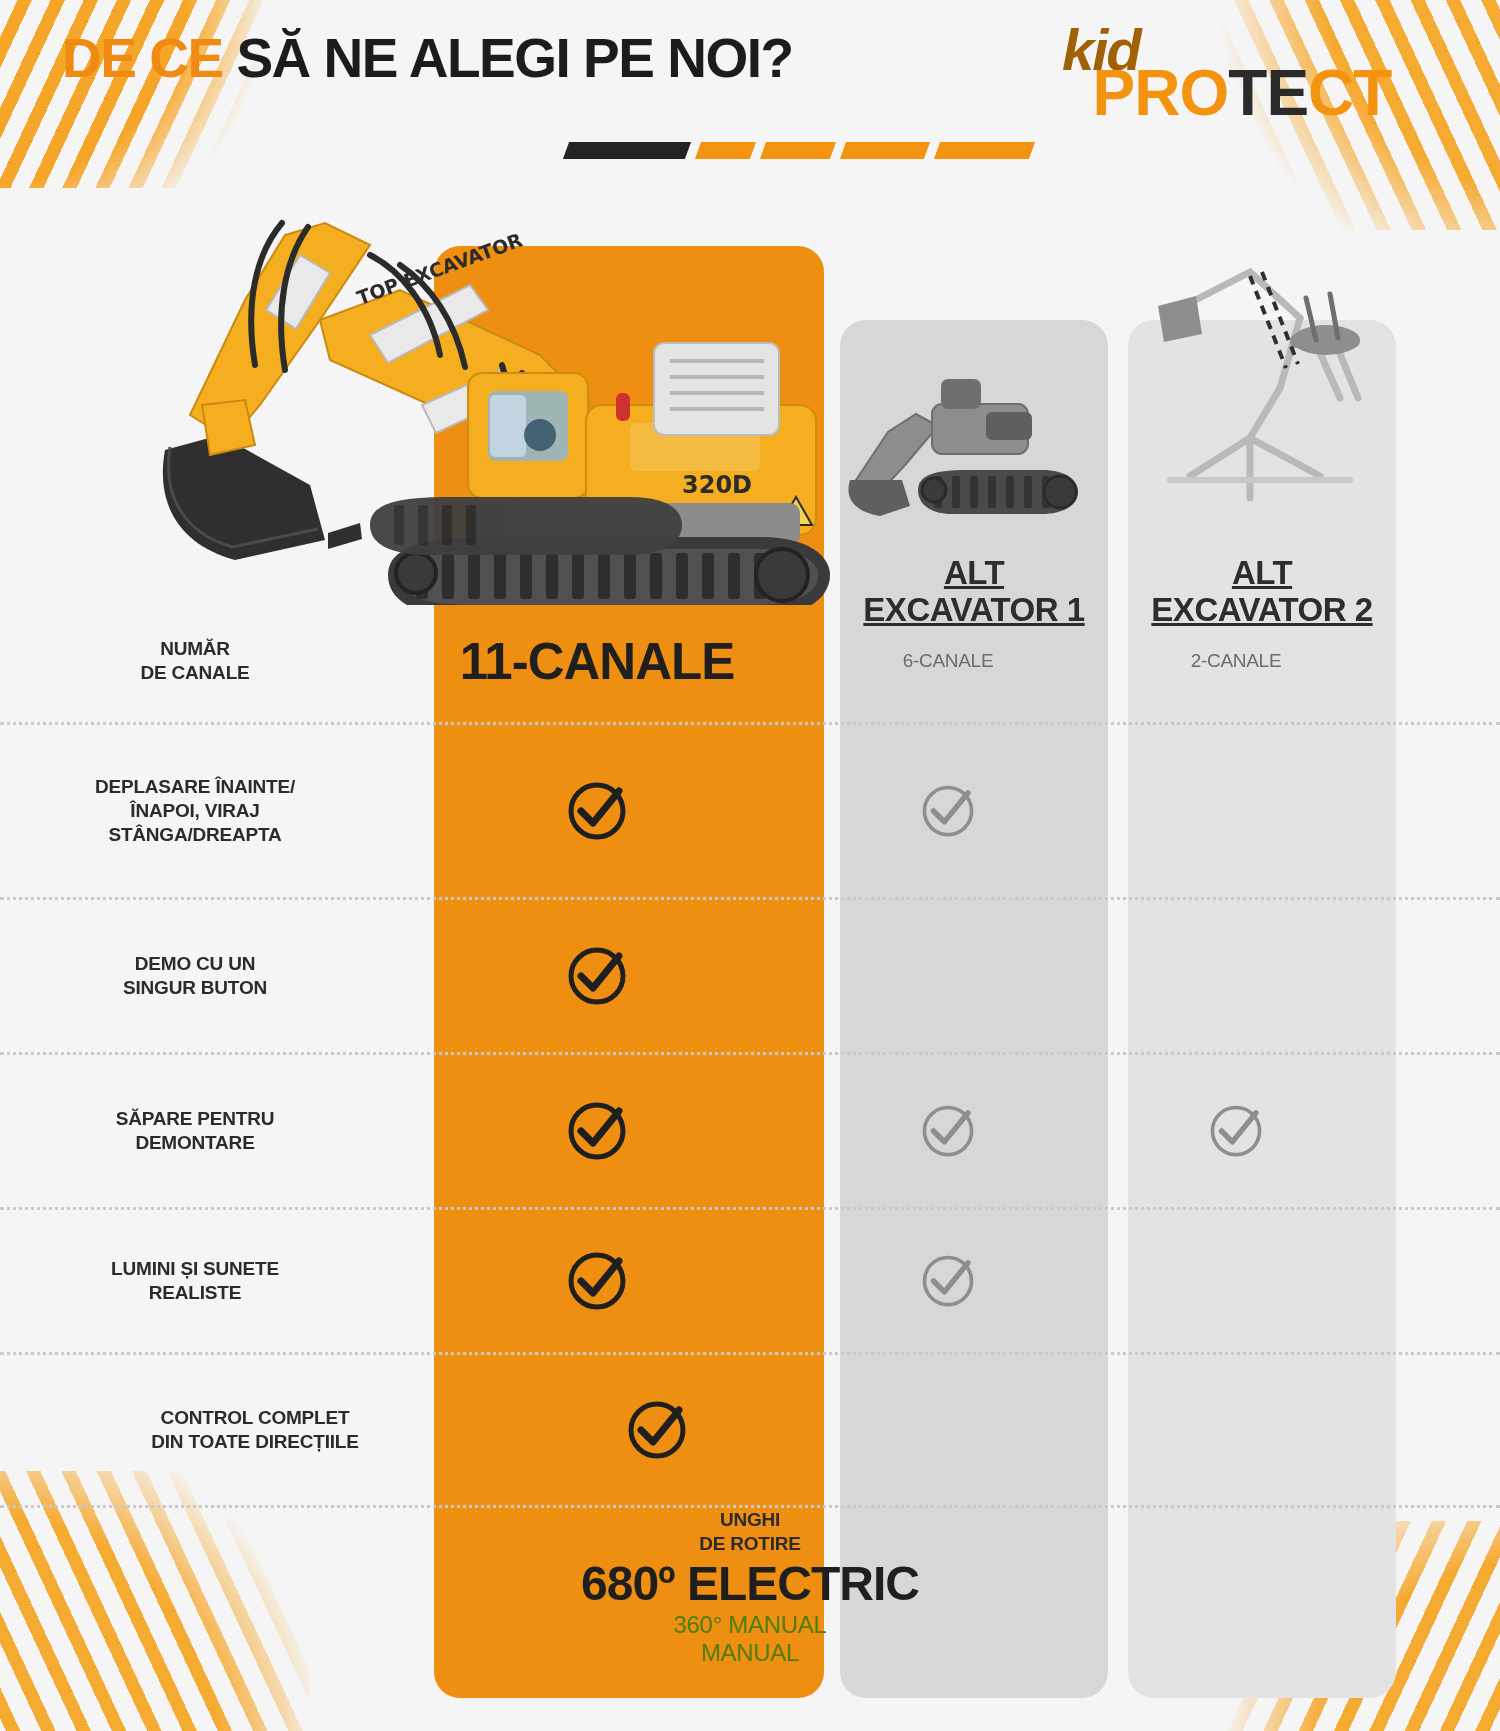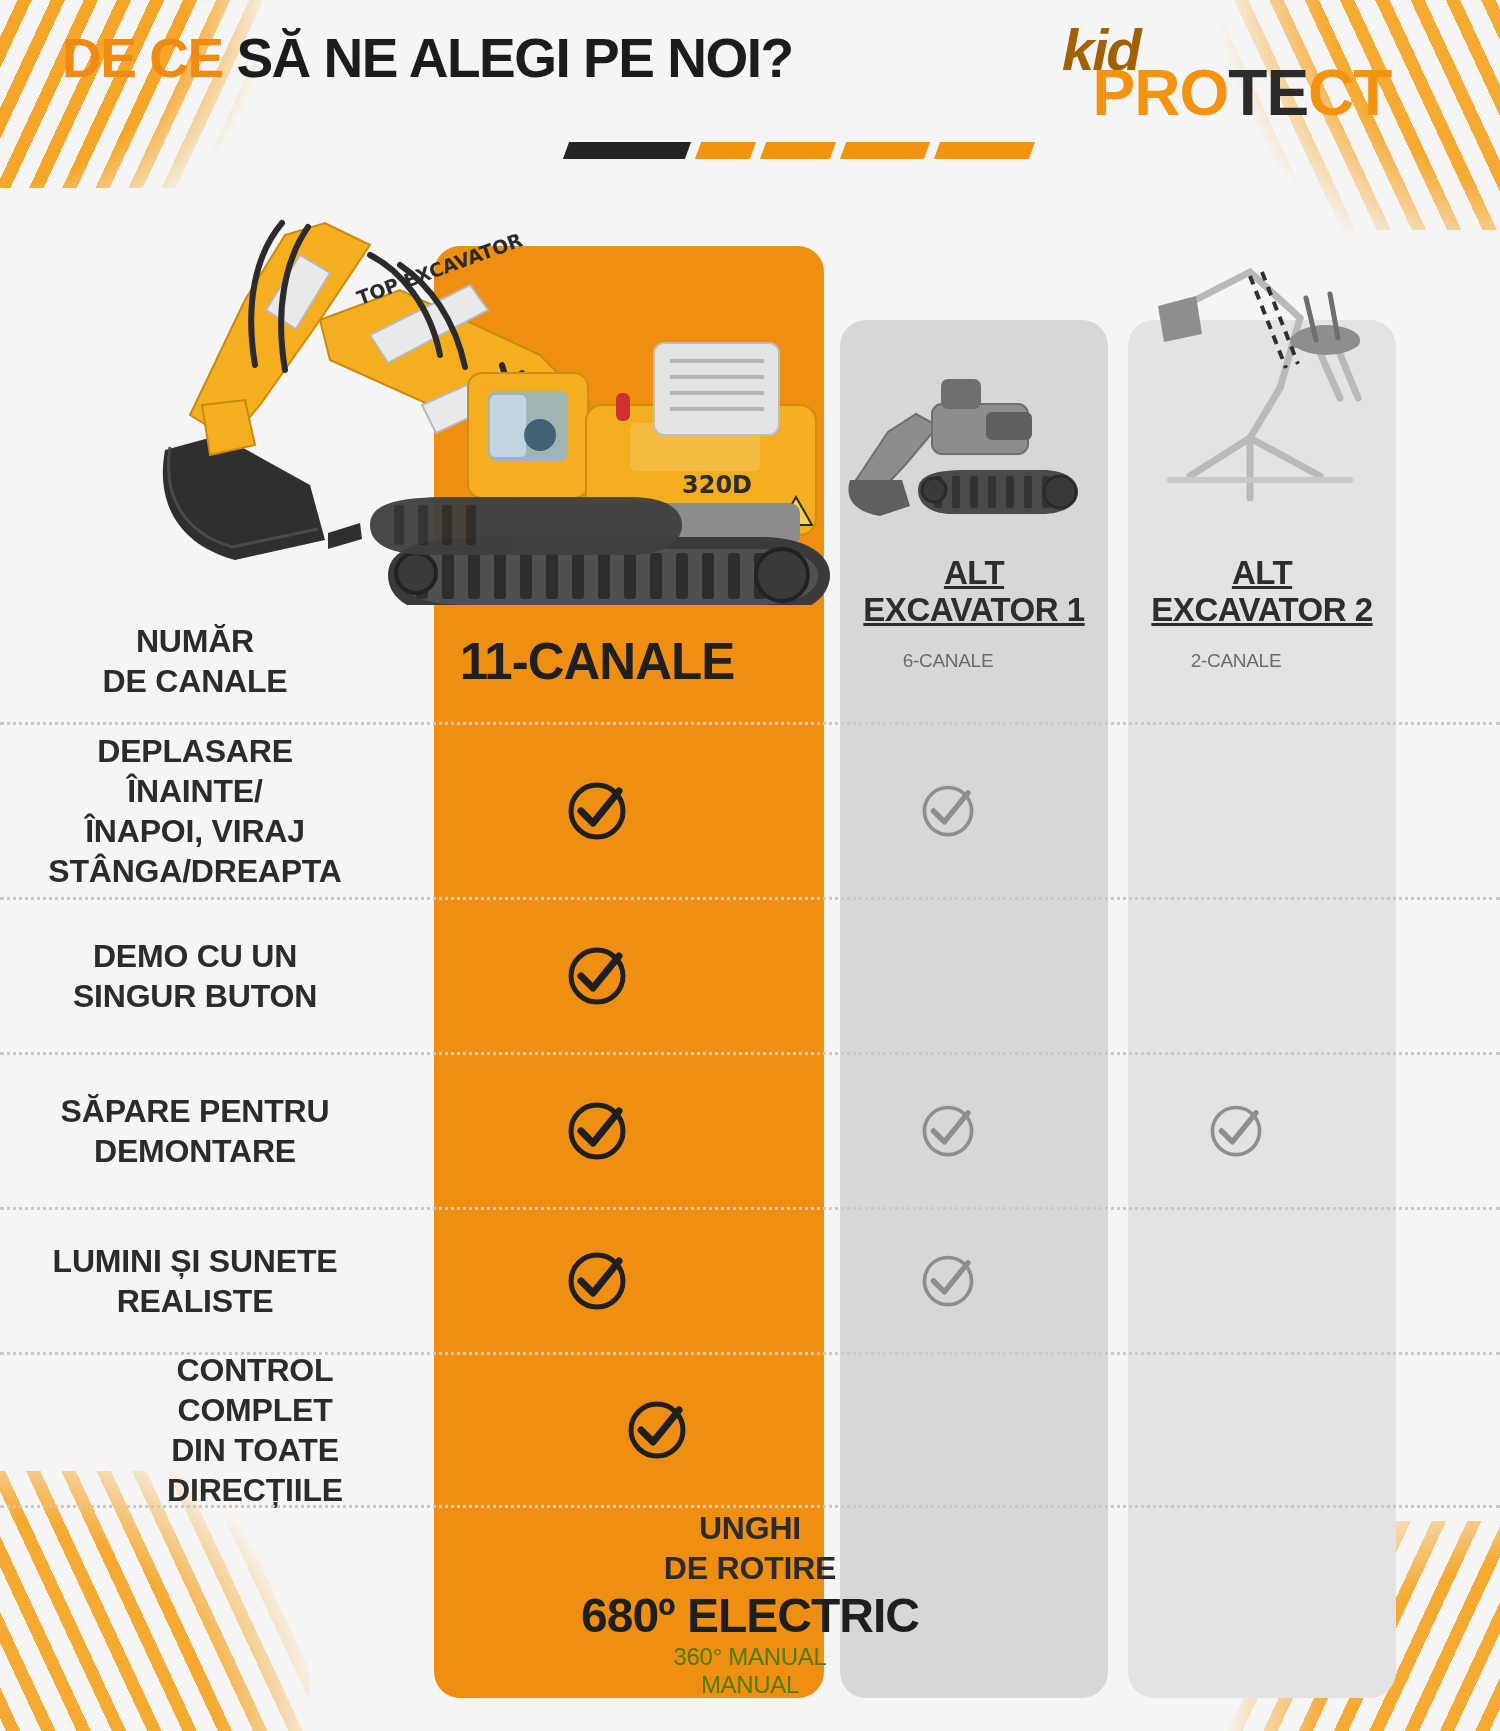--- a/index.html
+++ b/index.html
@@ -209,21 +209,21 @@
     align-items: center;
     border-bottom: 3px dotted #c9c9c9;
   }
   .row:last-child { border-bottom: none; flex-direction: column; }
 
   .cell-label {
     width: 390px;
     padding: 0 38px;
     box-sizing: border-box;
     text-align: center;
-    font-size: 32px;
+    font-size: 19px;
     font-weight: bold;
     color: #2b2b2b;
     line-height: 1.25;
     letter-spacing: -.2px;
   }
   .cell {
     box-sizing: border-box;
     display: flex;
     align-items: center;
     justify-content: center;

